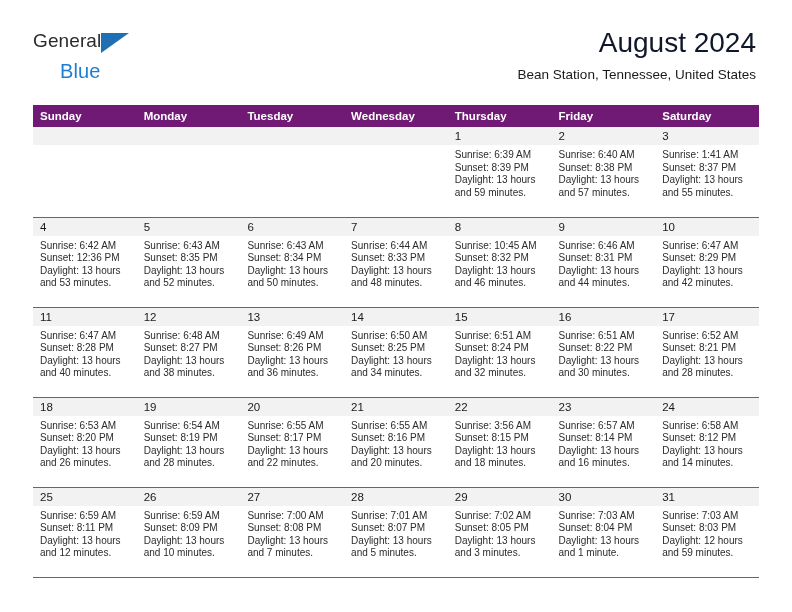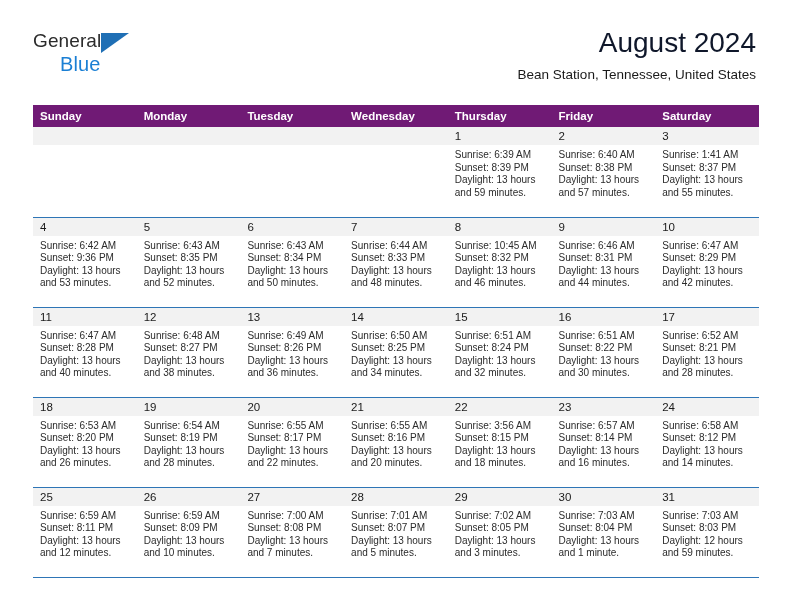--- a/index.html
+++ b/index.html
@@ -53,21 +53,21 @@
     left: 68px;
     top: 2px;
     width: 0;
     height: 0;
     border-left: 28px solid #1f6fb5;
     border-bottom: 20px solid transparent;
   }
   .logo-row2 {
     font-size: 20px;
     color: #1a7fd4;
-    margin-top: 1px;
+    margin-top: 8px;
     padding-left: 27px;
     letter-spacing: 0.1px;
   }
 
   .title-block {
     position: absolute;
     right: 36px;
     top: 28px;
     text-align: right;
   }
@@ -233,21 +233,21 @@
               </div>
             </div>
           </td>
         </tr>
         <tr>
           <td>
             <div class="cell-inner">
               <div class="daynum">4</div>
               <div class="info">
                 <div>Sunrise: 6:42 AM</div>
-                <div>Sunset: 9:36 PM</div>
+                <div>Sunset: 12:36 PM</div>
                 <div>Daylight: 13 hours</div>
                 <div>and 53 minutes.</div>
               </div>
             </div>
           </td>
           <td>
             <div class="cell-inner">
               <div class="daynum">5</div>
               <div class="info">
                 <div>Sunrise: 6:43 AM</div>

